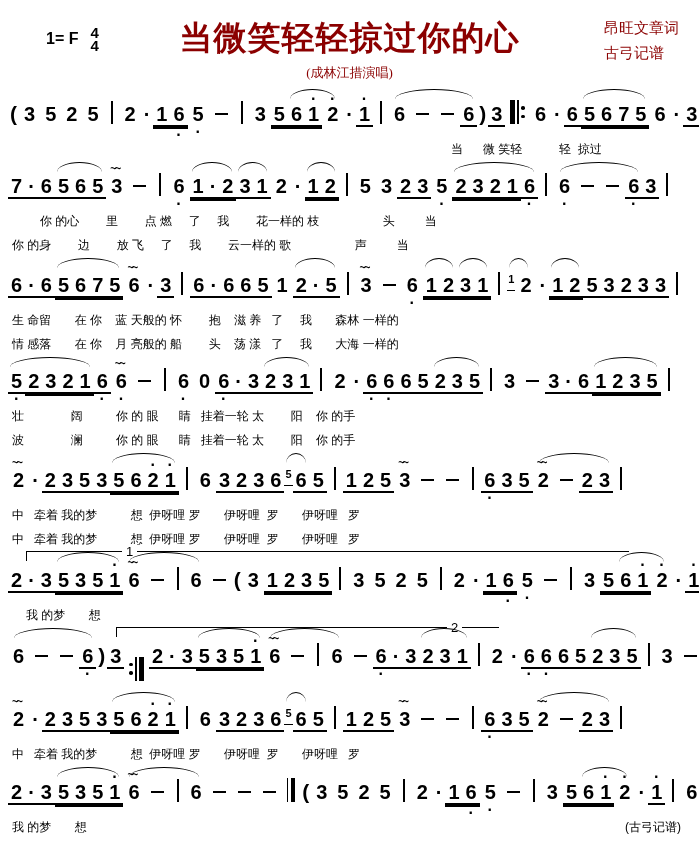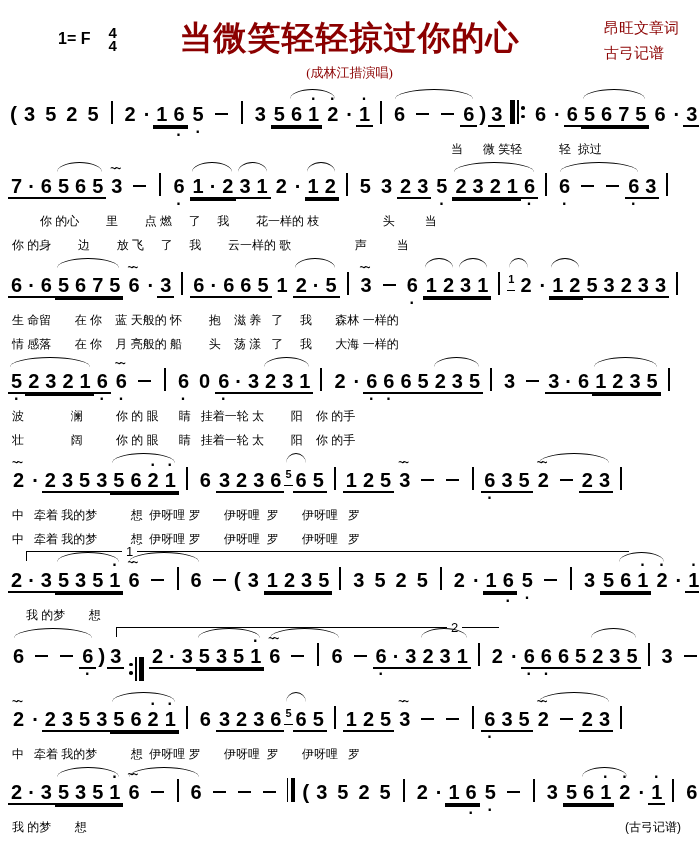--- a/index.html
+++ b/index.html
@@ -3,21 +3,21 @@
 <meta charset="utf-8">
 <style>
   :root{ --red:#8b0000; }
   html,body{margin:0;padding:0;background:#fff;}
   body{width:699px;height:865px;overflow:hidden;color:#000;
        font-family:"Liberation Sans",sans-serif;}
   .page{position:relative;width:699px;height:865px;}
 
   
   .hdr{position:relative;height:88px;}
-  .keysig{position:absolute;left:58px;top:26px;display:flex;align-items:center;gap:18px;
+  .keysig{position:absolute;left:46px;top:26px;display:flex;align-items:center;gap:12px;
           font-weight:bold;font-size:16px;}
   .meter{display:inline-flex;flex-direction:column;line-height:13px;font-size:15px;
          font-weight:bold;text-align:center;}
   .title{text-align:center;padding-top:16px;font-size:33px;font-weight:bold;
          color:var(--red);letter-spacing:1px;}
   .subtitle{text-align:center;font-size:13px;color:var(--red);margin-top:3px;
             font-family:"Liberation Serif",serif;}
   .credits{position:absolute;right:20px;top:16px;font-size:15px;color:var(--red);
            line-height:25px;font-family:"Liberation Serif",serif;text-align:left;}
 
@@ -98,22 +98,22 @@
         <div class="lyr" style="padding-left: 6px; margin-left: 28px;">你 的心        里        点 燃     了     我        花一样的 枝                   头         当</div>
         <div class="lyr" style="padding-left: 6px;">你 的身        边        放 飞     了     我        云一样的 歌                   声         当</div>
       </div>
       <div class="sys">
         <div class="notes"><span class="tk u1">6</span><span class="tk u1">·</span><span class="tk u1">6</span><span class="tk u2">5</span><span class="tk u2">6</span><span class="tk u2">7</span><span class="tk u2">5</span><span class="tk">6<span class="ornm">~~</span></span><span class="adot">·</span><span class="tk u1">3</span><span class="bar"></span><span class="tk u1">6</span><span class="tk u1">·</span><span class="tk u1">6</span><span class="tk u1">6</span><span class="tk u1">5</span><span class="tk">1</span><span class="tk u1">2</span><span class="tk u1">·</span><span class="tk u1">5</span><span class="bar"></span><span class="tk">3<span class="ornm">~~</span></span><span class="dash"></span><span class="tk">6<span class="lod">·</span></span><span class="tk u2">1</span><span class="tk u2">2</span><span class="tk u2">3</span><span class="tk u2">1</span><span class="bar"></span><span class="tk g">1</span><span class="tk">2</span><span class="adot">·</span><span class="tk u2">1</span><span class="tk u2">2</span><span class="tk u1">5</span><span class="tk u1">3</span><span class="tk u1">2</span><span class="tk u1">3</span><span class="tk u1">3</span><span class="bar"></span><div class="slur" style="left: 51px; width: 62px;"></div><div class="slur" style="left: 289px; width: 40px;"></div><div class="slur" style="left: 419px; width: 28px;"></div><div class="slur" style="left: 453px; width: 28px;"></div><div class="slur" style="left: 503px; width: 19px;"></div><div class="slur" style="left: 545px; width: 28px;"></div></div>
         <div class="lyr" style="padding-left: 6px;">生 命留       在 你    蓝 天般的 怀        抱    滋 养   了     我       森林 一样的</div>
         <div class="lyr" style="padding-left: 6px;">情 感落       在 你    月 亮般的 船        头    荡 漾   了     我       大海 一样的</div>
       </div>
       <div class="sys">
         <div class="notes"><span class="tk u1">5<span class="lod">·</span></span><span class="tk u2">2</span><span class="tk u2">3</span><span class="tk u2">2</span><span class="tk u2">1</span><span class="tk u1">6<span class="lod">·</span></span><span class="tk">6<span class="lod">·</span><span class="ornm">~~</span></span><span class="dash"></span><span class="bar"></span><span class="tk">6<span class="lod">·</span></span><span class="tk">0</span><span class="tk u1">6<span class="lod">·</span></span><span class="tk u1">·</span><span class="tk u1">3</span><span class="tk u1">2</span><span class="tk u1">3</span><span class="tk u1">1</span><span class="bar"></span><span class="tk">2</span><span class="adot">·</span><span class="tk u1">6<span class="lod">·</span></span><span class="tk u1">6<span class="lod">·</span></span><span class="tk u1">6</span><span class="tk u1">5</span><span class="tk u1">2</span><span class="tk u1">3</span><span class="tk u1">5</span><span class="bar"></span><span class="tk">3</span><span class="dash"></span><span class="tk u1">3</span><span class="tk u1">·</span><span class="tk u1">6</span><span class="tk u2">1</span><span class="tk u2">2</span><span class="tk u2">3</span><span class="tk u2">5</span><span class="bar"></span><div class="slur" style="left: 4px; width: 80px;"></div><div class="slur" style="left: 258px; width: 45px;"></div><div class="slur" style="left: 428px; width: 45px;"></div><div class="slur" style="left: 588px; width: 63px;"></div></div>
+        <div class="lyr" style="padding-left: 6px;">壮              阔          你 的 眼      睛   挂着一轮 太        阳    你 的手</div>
         <div class="lyr" style="padding-left: 6px;">波              澜          你 的 眼      睛   挂着一轮 太        阳    你 的手</div>
-        <div class="lyr" style="padding-left: 6px;">壮              阔          你 的 眼      睛   挂着一轮 太        阳    你 的手</div>
       </div>
       <div class="sys">
         <div class="notes"><span class="tk">2<span class="ornm">~~</span></span><span class="adot">·</span><span class="tk u1">2</span><span class="tk u1">3</span><span class="tk u1">5</span><span class="tk u1">3</span><span class="tk u2">5</span><span class="tk u2">6</span><span class="tk u2">2<span class="hid">·</span></span><span class="tk u2">1<span class="hid">·</span></span><span class="bar"></span><span class="tk">6</span><span class="tk u1">3</span><span class="tk u1">2</span><span class="tk u1">3</span><span class="tk u1">6</span><span class="tk g">5</span><span class="tk u1">6</span><span class="tk u1">5</span><span class="bar"></span><span class="tk u1">1</span><span class="tk u1">2</span><span class="tk u1">5</span><span class="tk">3<span class="ornm">~~</span></span><span class="dash"></span><span class="dash"></span><span class="bar"></span><span class="tk u1">6<span class="lod">·</span></span><span class="tk u1">3</span><span class="tk u1">5</span><span class="tk">2<span class="ornm">~~</span></span><span class="dash"></span><span class="tk u1">2</span><span class="tk u1">3</span><span class="bar"></span><div class="slur" style="left: 106px; width: 63px;"></div><div class="slur" style="left: 280px; width: 20px;"></div><div class="slur" style="left: 533px; width: 70px;"></div></div>
         <div class="lyr" style="padding-left: 6px;">中   牵着 我的梦          想  伊呀哩 罗       伊呀哩  罗       伊呀哩   罗</div>
         <div class="lyr" style="padding-left: 6px;">中   牵着 我的梦          想  伊呀哩 罗       伊呀哩  罗       伊呀哩   罗</div>
       </div>
       <div class="sys hasv">
         <div class="volta volta-1">
           <span class="vlabel">1</span>
         </div>

